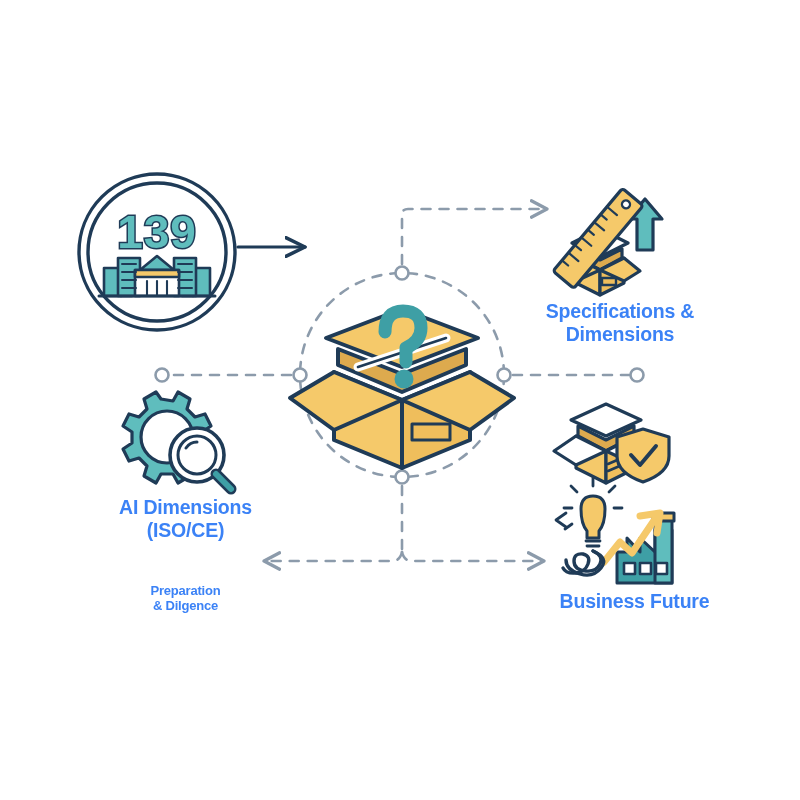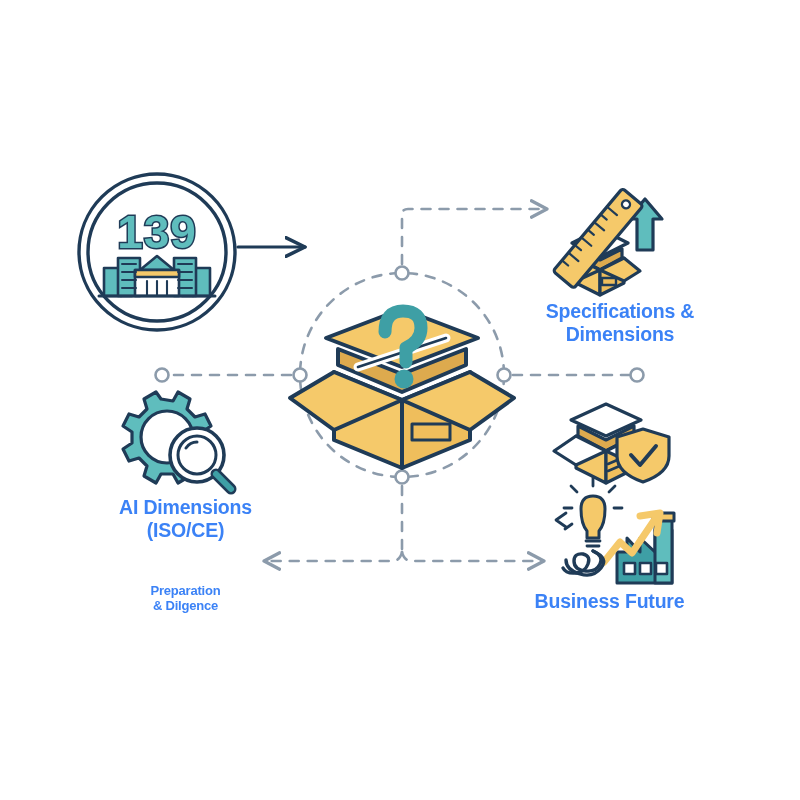--- a/index.html
+++ b/index.html
@@ -41,21 +41,21 @@
     width: 280px;
     font-size: 19.5px;
   }
   #label-sustainability {
     left: 490px;
     top: 467px;
     width: 260px;
     font-size: 19.5px;
   }
   #label-business {
-    left: 472px;
+    left: 497px;
     top: 590px;
     width: 275px;
     font-size: 19.5px;
   }
   #label-ai-nav {
     left: 48px;
     top: 496px;
     width: 275px;
     font-size: 19.5px;
   }

